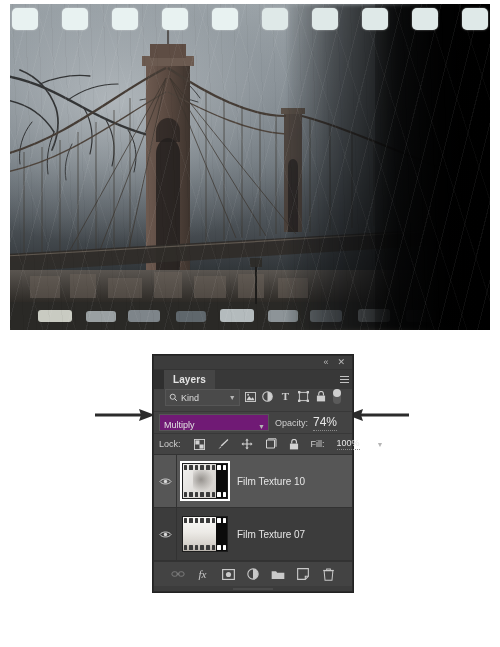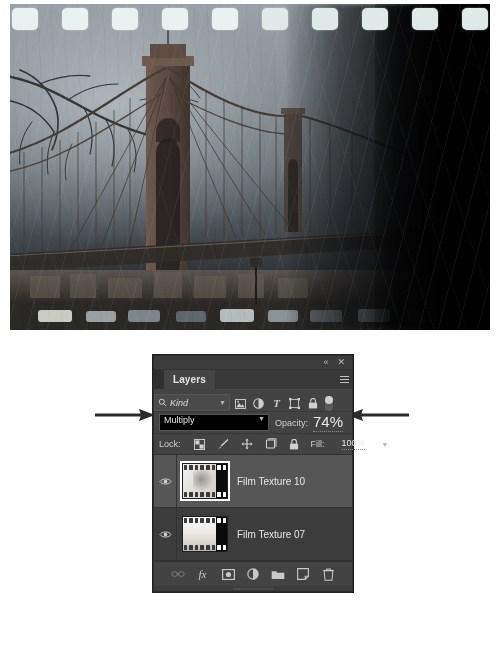--- a/index.html
+++ b/index.html
@@ -131,25 +131,24 @@
     background: #383838;
     cursor: pointer;
   }
   .hamburger { width: 9px; }
   .hamburger i { display: block; height: 1px; background: #c2c2c2; margin: 1.6px 0; }
 
   
   .filter-row {
     height: 22px;
     background: #434343;
-    display: flex; align-items: flex-end;
-    padding: 0 0;
+    display: flex; align-items: flex-start;
+    padding: 0 11px;
     gap: 3px;
     border-bottom: 1px solid #383838;
-    font-style: italic;
   }
   .kind-select {
     width: 68px; height: 15px;
     background: #4a4a4a;
     border: 1px solid #565656;
     display: flex; align-items: center;
     gap: 3px;
     padding: 0 3px;
     font-size: 9px;
     color: #dcdcdc;
@@ -181,34 +180,34 @@
   
   .blend-row {
     height: 21px;
     background: #434343;
     display: flex; align-items: center;
     padding: 0 5px;
     border-bottom: 1px solid #383838;
   }
   .blend-select {
     width: 100px; height: 15px;
-    background: #000000;
+    background: #701a75;
     border: 1px solid #565656;
-    display: flex; align-items: flex-start;
+    display: flex; align-items: flex-end;
     padding: 0 4px;
     font-size: 9px;
     color: #e2e2e2;
     position: relative;
     cursor: pointer;
   }
   .blend-select .chev { position: absolute; right: 3px; font-size: 7px; color: #b5b5b5; }
   .opacity-label { margin-left: 6px; font-size: 9px; color: #cfcfcf; }
   .opacity-value {
     margin-left: 5px;
-    font-size: 15px; color: #e8e8e8;
+    font-size: 12px; color: #e8e8e8;
     border-bottom: 1px dotted #8a8a8a;
     cursor: pointer;
     padding-bottom: 1px;
   }
 
   
   .lock-row {
     height: 20px;
     background: #434343;
     display: flex; align-items: center;
@@ -217,21 +216,21 @@
     border-bottom: 1px solid #333;
   }
   .lock-label { font-size: 9px; color: #cfcfcf; margin-right: 1px; }
   .lock-icon {
     width: 14px; height: 14px;
     display: flex; align-items: center; justify-content: center;
     cursor: pointer; color: #d2d2d2;
   }
   .fill-label { margin-left: auto; font-size: 9px; color: #cfcfcf; }
   .fill-value {
-    margin-left: 5px; font-size: 9px; color: #e8e8e8;
+    font-size: 9px; color: #e8e8e8;
     border-bottom: 1px dotted #8a8a8a; cursor: pointer; padding-bottom: 1px;
   }
   .fill-chev { margin-left: 5px; font-size: 7px; color: #b5b5b5; cursor: pointer; }
 
   
   .layer-list { background: #3c3c3c; }
   .layer-row {
     height: 52px;
     display: flex; align-items: center;
     border-bottom: 1px solid #323232;

